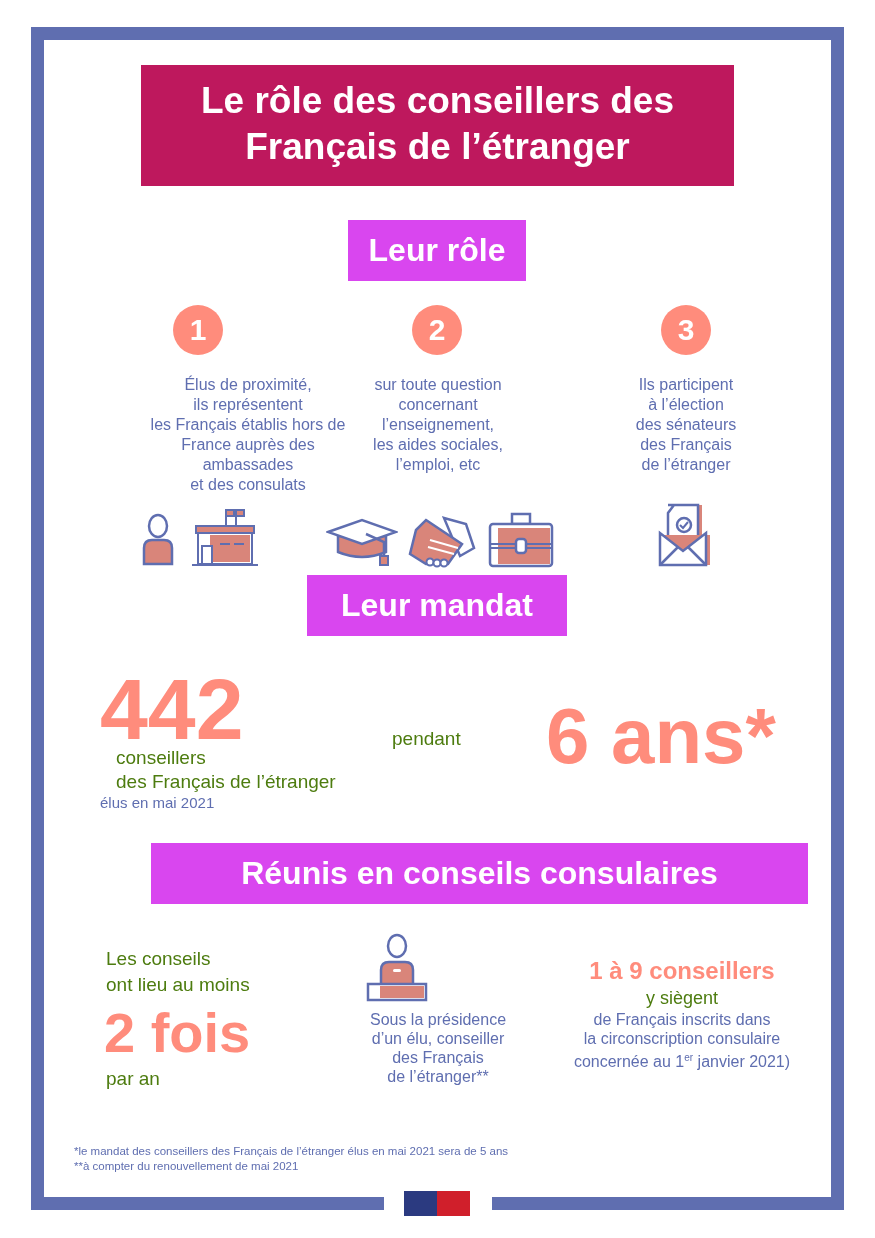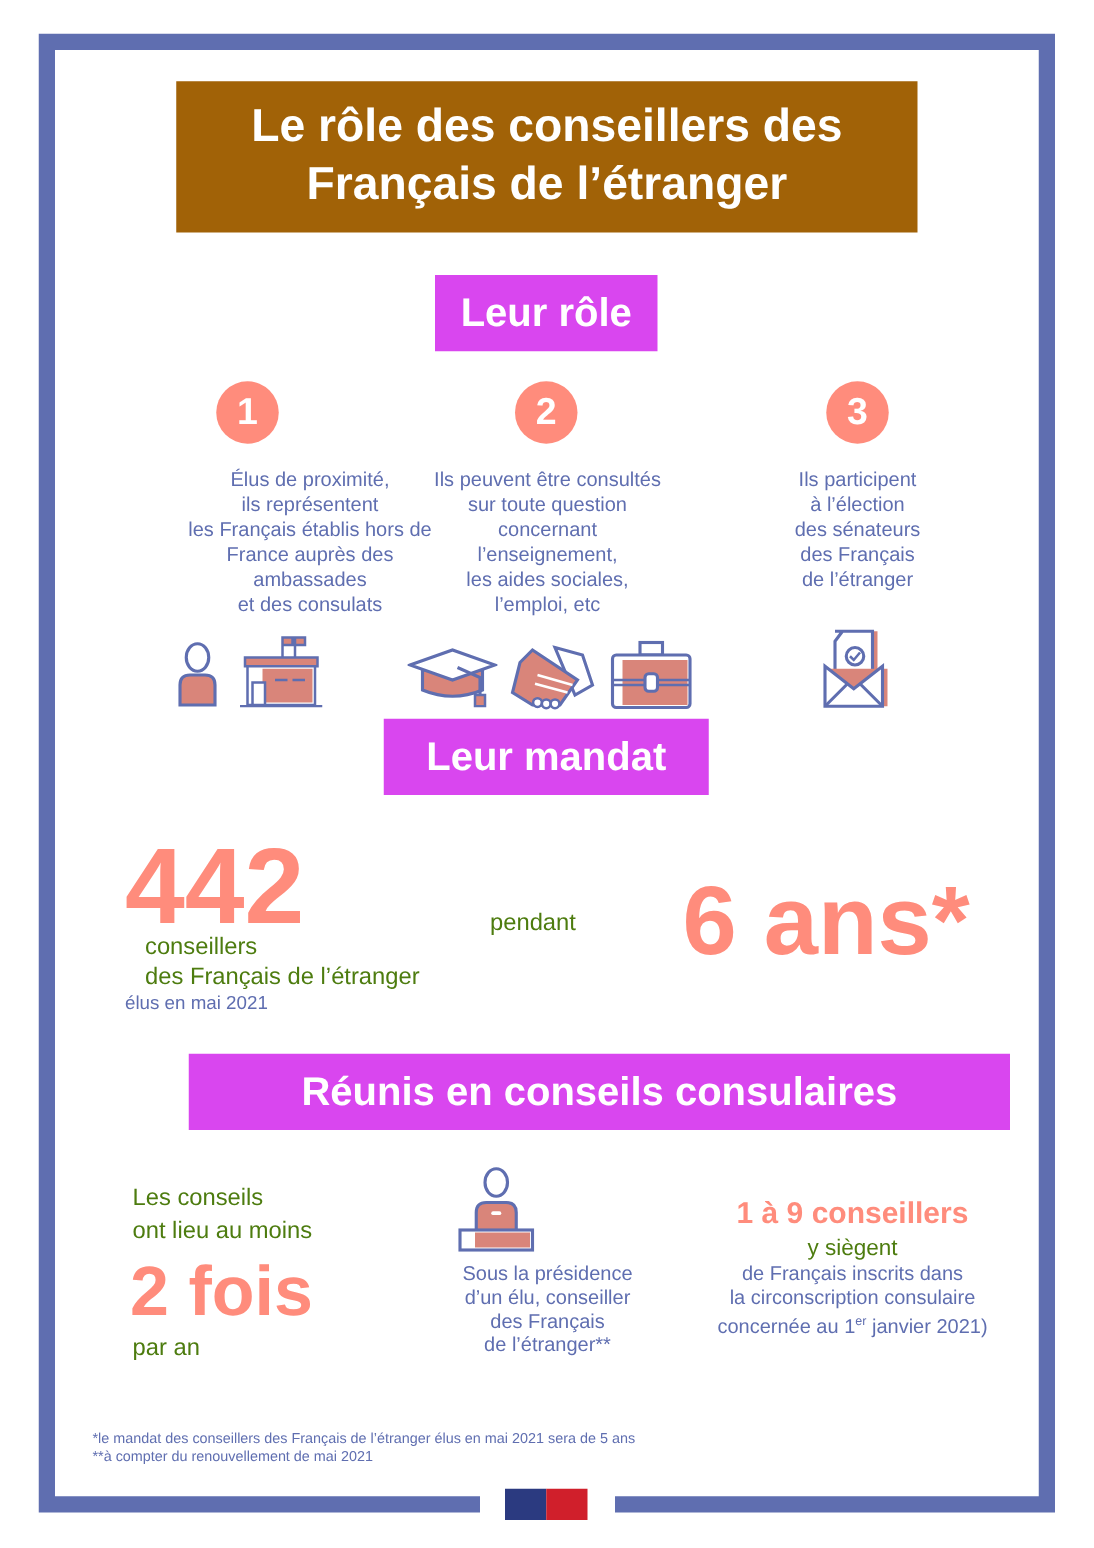--- a/index.html
+++ b/index.html
@@ -5,21 +5,21 @@
   * { box-sizing: border-box; margin: 0; padding: 0; }
   html, body { width: 875px; height: 1238px; background: #ffffff; overflow: hidden; }
   body { position: relative; font-family: "Liberation Sans", "DejaVu Sans", sans-serif; color: #5f6eb0; }
   .frame { position: absolute; left: 31px; top: 27px; width: 813px; height: 1183px; border: 13px solid #5f6eb0; }
   .frame-gap { position: absolute; left: 384px; top: 1195px; width: 108px; height: 20px; background: #ffffff; }
   .logo { position: absolute; left: 404px; top: 1191px; width: 66px; height: 25px; display: flex; }
   .logo .blue { width: 33px; height: 25px; background: #2b3a80; }
   .logo .red { width: 33px; height: 25px; background: #d01f2b; }
 
   .abs { position: absolute; }
-  .title-box { left: 141px; top: 65px; width: 593px; height: 121px; background: #a16207; color: #fff;
+  .title-box { left: 141px; top: 65px; width: 593px; height: 121px; background: #be185d; color: #fff;
     font-size: 37px; font-weight: bold; text-align: center; line-height: 46px; padding-top: 13px; }
   .heading { background: #d946ef; color: #fff; font-weight: bold; text-align: center; }
   .h-role { left: 348px; top: 220px; width: 178px; height: 61px; font-size: 32px; line-height: 61px; }
   .h-mandat { left: 307px; top: 575px; width: 260px; height: 61px; font-size: 32px; line-height: 61px; }
   .h-reunis { left: 151px; top: 843px; width: 657px; height: 61px; font-size: 32px; line-height: 61px; }
 
   .num-circle { width: 50px; height: 50px; border-radius: 50%; background: #ff8c7c; color: #fff;
     font-weight: bold; font-size: 30px; text-align: center; line-height: 50px; }
   .role-text { font-size: 16px; line-height: 20px; text-align: center; color: #5f6eb0; }
 
@@ -51,21 +51,20 @@
 
 <div class="abs role-text" style="left:100px; top:375px; width:296px;">
   <div>Élus de proximité,</div>
   <div>ils représentent</div>
   <div>les Français établis hors de</div>
   <div>France auprès des</div>
   <div>ambassades</div>
   <div>et des consulats</div>
 </div>
 <div class="abs role-text" style="left:318px; top:375px; width:240px;">
-  <div>Ils peuvent être consultés</div>
   <div>sur toute question</div>
   <div>concernant</div>
   <div>l’enseignement,</div>
   <div>les aides sociales,</div>
   <div>l’emploi, etc</div>
 </div>
 <div class="abs role-text" style="left:606px; top:375px; width:160px;">
   <div>Ils participent</div>
   <div>à l’élection</div>
   <div>des sénateurs</div>

